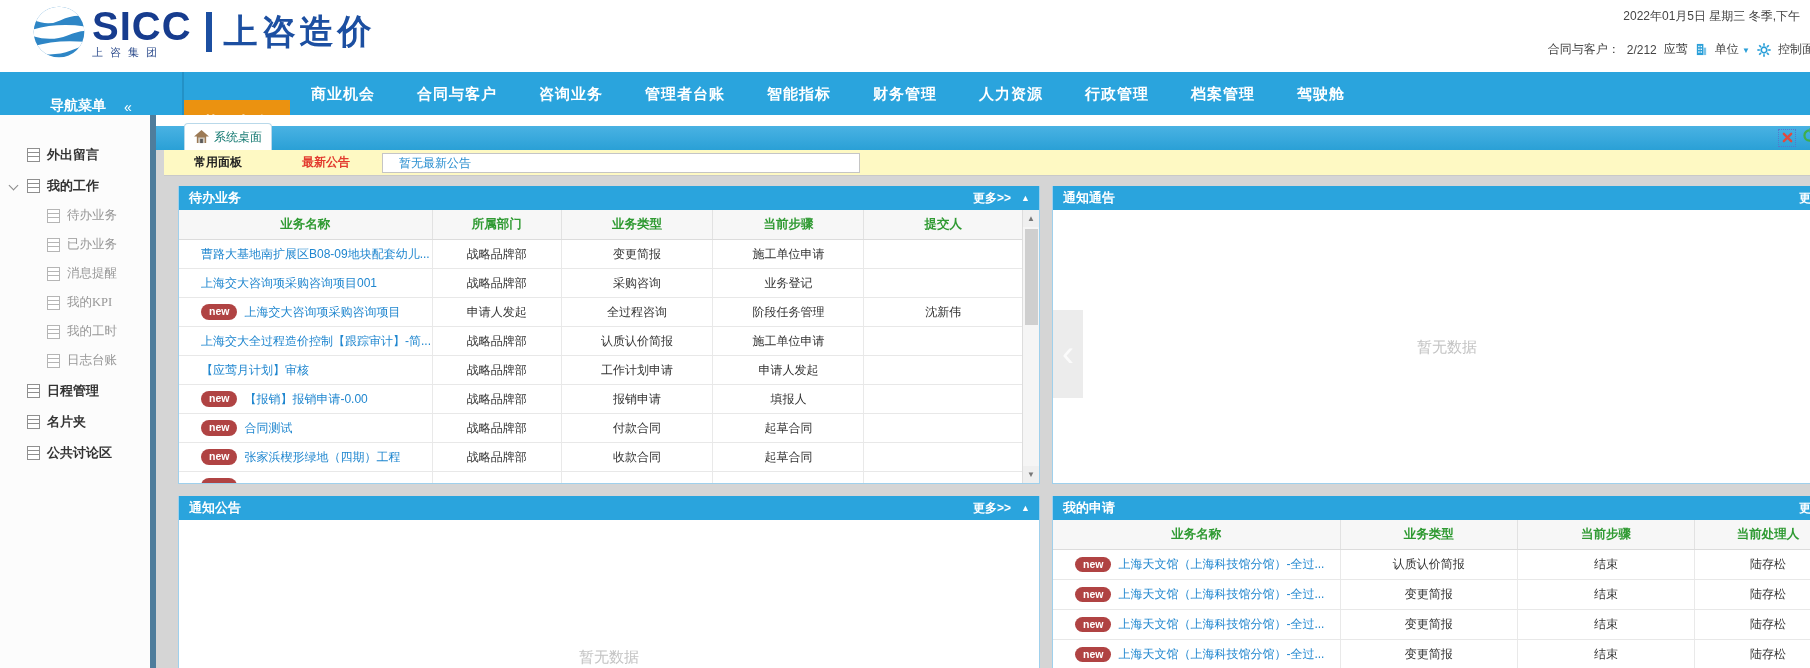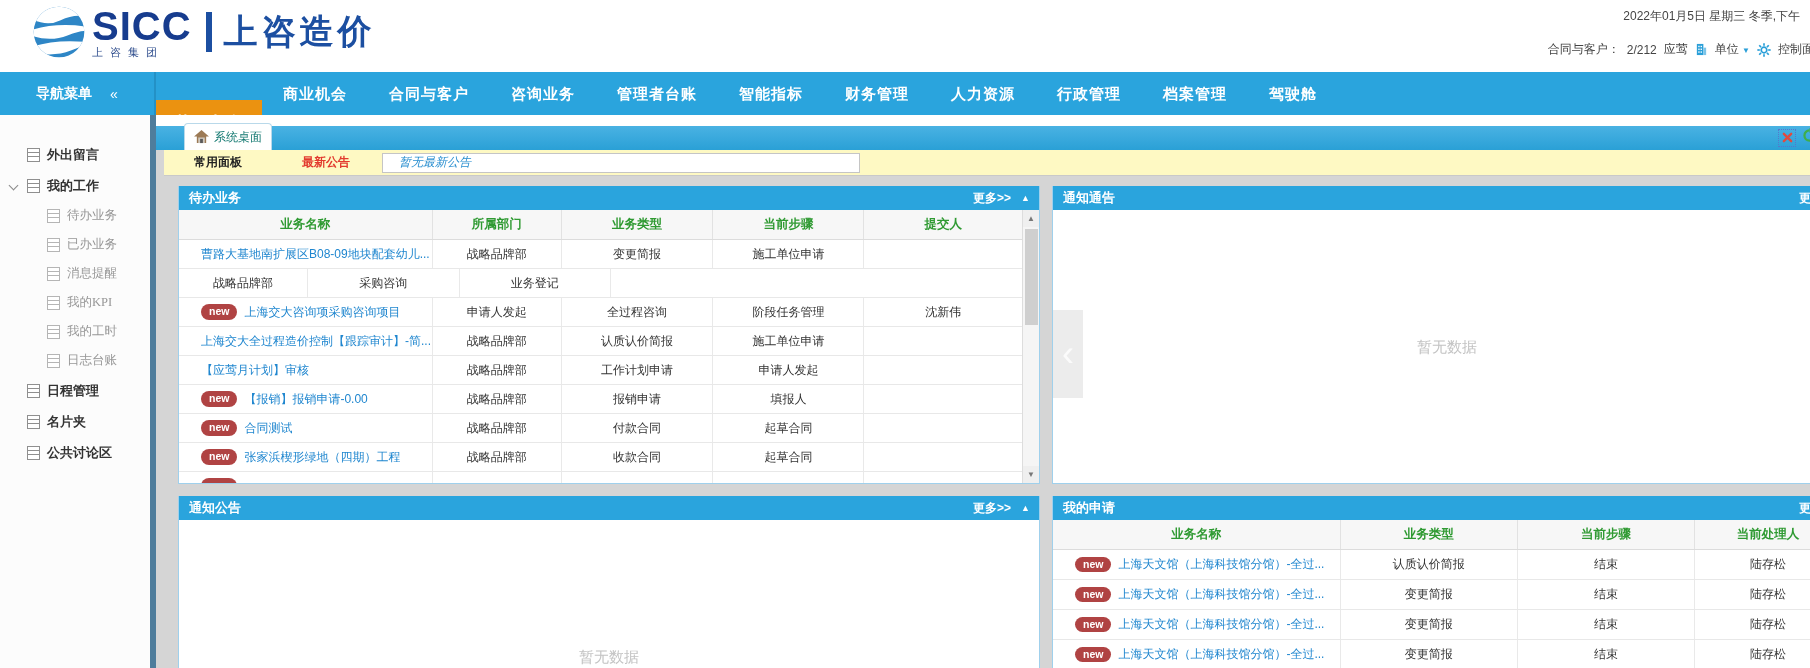--- a/index.html
+++ b/index.html
@@ -14,21 +14,21 @@
   .sicc-txt { font-size:40px; font-weight:bold; color:#173c8e; letter-spacing:1px; }
   .group-txt { font-size:11px; color:#32508f; letter-spacing:7px; margin-top:1px; }
   .logo-bar { width:6px; height:40px; background:#1c4fa1; margin:0 12px 0 14px; }
   .product-txt { font-size:34px; font-weight:bold; color:#1c4fa1; letter-spacing:4px; }
   .hdr-date { position:absolute; top:8px; right:10px; font-size:12px; color:#444; }
   .hdr-status { position:absolute; top:41px; right:-16px; font-size:12px; color:#444; display:flex; align-items:center; gap:7px; white-space:nowrap; }
   .dd-arrow { font-size:8px; color:#2a9fd8; }
 
   
   .nav { display:flex; height:43px; background:#2aa4dd; }
-  .nav-left { width:156px; display:flex; align-items:center; justify-content:center; color:#fff; font-weight:bold; font-size:14px; border-right:2px solid #2391c6; flex:none; }
+  .nav-left { width:184px; display:flex; align-items:flex-end; justify-content:center; color:#fff; font-weight:bold; font-size:14px; border-right:2px solid #2391c6; flex:none; }
   .nav-left .collapse { margin-left:18px; font-weight:normal; font-size:14px; cursor:pointer; }
   .nav-tabs { display:flex; }
   .nav-tab { padding:0 21px; line-height:43px; color:#fff; font-weight:bold; font-size:15px; letter-spacing:1px; cursor:pointer; white-space:nowrap; }
   .nav-tab.active { background:#eb9210;margin-top:28px; }
 
   
   .body-row { display:flex; height:553px; }
   .sidebar { width:150px; flex:none; background:#fcfcfc; padding-top:24px;font-family:Liberation Serif, serif; }
   .vdivider { width:6px; flex:none; background:#4f7d9c; }
   .sb-item { position:relative; height:31px; display:flex; align-items:center; padding-left:27px; font-size:13px; font-weight:bold; color:#333; cursor:pointer; }
@@ -43,21 +43,21 @@
   .tabstrip { position:relative; height:35px; background:#fff; flex:none; }
   .strip-blue { position:absolute; left:0; right:0; bottom:0; height:24px; background:linear-gradient(#49b2e3,#2aa0d6); }
   .desk-tab { position:absolute; left:28px; bottom:0; height:27px; width:88px; background:#fff; border:1px solid #b9d9ea; border-bottom:none; border-radius:4px 4px 0 0; display:flex; align-items:center; justify-content:center; gap:5px; font-size:12px; color:#0f766e; cursor:pointer; }
   .strip-icons { position:absolute; right:0; bottom:3px; display:flex; align-items:center; gap:6px; }
   .close-x { width:18px; height:18px; border:1px dotted #5577cc; display:flex; align-items:center; justify-content:center; cursor:pointer; }
   .refresh-ic { margin-right:-7px; cursor:pointer; }
 
   .panelbar { height:26px; background:#fef9c3; border-bottom:1px solid #c9c9c9; display:flex; align-items:center; font-size:12px; flex:none;margin-left:8px; }
   .pb-common { margin-left:30px; font-weight:bold; color:#222; cursor:pointer; }
   .pb-latest { margin-left:60px; color:#e23a2e; font-weight:bold; cursor:pointer; }
-  .pb-box { margin-left:32px; width:478px; height:20px; background:#fff; border:1px solid #c5c5c5; display:flex; align-items:center; padding-left:16px; color:#2a8fd0;font-style:italic; }
+  .pb-box { margin-left:32px; width:478px; height:20px; background:#fff; border:1px solid #c5c5c5; display:flex; align-items:flex-end; padding-left:16px; color:#2a8fd0; }
 
   .content { flex:1; overflow:hidden; background:#d5d5d5; padding:10px 0 0 22px; display:grid; grid-template-columns:862px 790px; grid-template-rows:298px 298px; gap:12px 12px; }
 
   .panel { display:flex; flex-direction:column; border:1px solid #9fd0ec; border-top:none; background:#fff; overflow:hidden; }
   .panel-hd { position:relative; height:24px; background:#2aa4dd; color:#fff; font-weight:bold; font-size:13px; display:flex; align-items:center; padding:0 10px; flex:none; }
   .more { position:absolute; right:28px; top:0; line-height:24px; font-size:12px; color:#fff; cursor:pointer; }
   .hd-collapse { position:absolute; right:9px; top:0; line-height:24px; font-size:9px; color:#fff; cursor:pointer; }
   .more.clipped { right:auto; left:746px; }
   .panel-bd { position:relative; flex:1; background:#fff; overflow:hidden; }
 
@@ -275,20 +275,23 @@
                   <div class="trow">
                     <div class="td name c1">
                       <span class="lnk">曹路大基地南扩展区B08-09地块配套幼儿...</span>
                     </div>
                     <div class="td c2">战略品牌部</div>
                     <div class="td c3">变更简报</div>
                     <div class="td c4">施工单位申请</div>
                     <div class="td c5"></div>
                   </div>
                   <div class="trow">
+                    <div class="td name c1">
+                      <span class="lnk">上海交大咨询项采购咨询项目001</span>
+                    </div>
                     <div class="td c2">战略品牌部</div>
                     <div class="td c3">采购咨询</div>
                     <div class="td c4">业务登记</div>
                     <div class="td c5"></div>
                   </div>
                   <div class="trow">
                     <div class="td name c1">
                       <span class="badge">new</span>
                       <span class="lnk">上海交大咨询项采购咨询项目</span>
                     </div>

